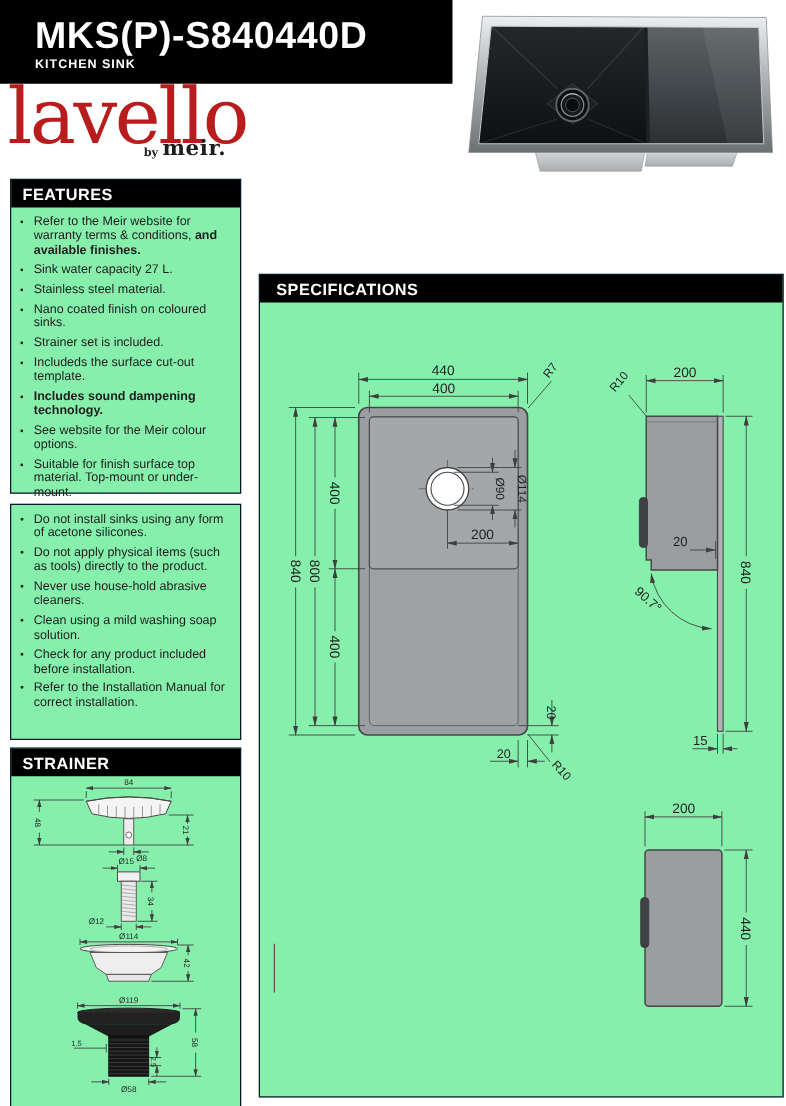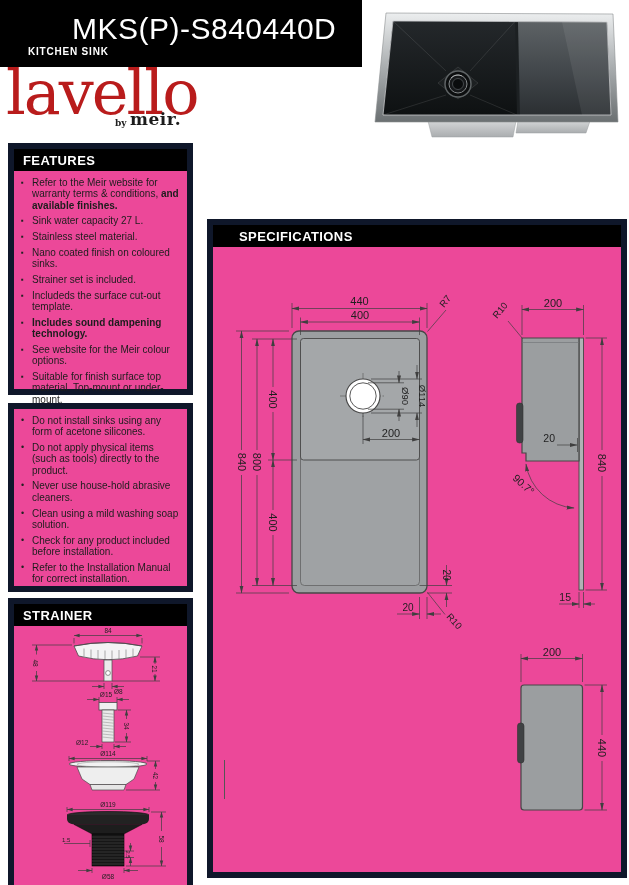--- a/index.html
+++ b/index.html
@@ -1,27 +1,27 @@
 <!DOCTYPE html>
 <html><head>
 <meta charset="utf-8">
 <style>
   html,body{margin:0;padding:0;background:#fff;}
   #page{position:relative;width:629px;height:885px;background:#fff;font-family:"Liberation Sans",sans-serif;overflow:hidden;}
   
   .hdr{position:absolute;left:0;top:0;width:362px;height:67px;background:#000;color:#fff;}
-  .hdr .model{position:absolute;left:28px;top:12px;font-size:30px;font-weight:normal;letter-spacing:.5px;margin-left:44px;}
+  .hdr .model{position:absolute;left:28px;top:12px;font-size:30px;font-weight:bold;letter-spacing:.5px;}
   .hdr .prod{position:absolute;left:28px;top:46px;font-size:10px;font-weight:bold;letter-spacing:.8px;}
   
   .logo{position:absolute;left:6px;top:62px;width:200px;height:80px;}
   .logo .lav{font-family:"DejaVu Serif",serif;font-size:62px;line-height:1;color:#b91c1c;letter-spacing:-2px;}
   .logo .by{position:absolute;left:109px;top:56px;font-size:9px;color:#222;font-family:"DejaVu Serif",serif;font-weight:bold;}
   .logo .meir{position:absolute;left:124px;top:47px;font-size:17px;font-weight:bold;color:#1c1c1c;font-family:"DejaVu Serif",serif;letter-spacing:.5px;}
   
-  .box{position:absolute;border:6px solid #0f172a;background:#ec4899;box-sizing:border-box;}
+  .box{position:absolute;border:1px solid #0f172a;background:#86efac;box-sizing:border-box;}
   .box-h{background:#000;color:#fff;font-weight:bold;font-size:13px;letter-spacing:.4px;padding:4px 0 3px 9px;}
   .blist{padding:6px 7px 4px 7px;}
   .bitem{display:flex;font-size:10px;line-height:1.13;color:#1d1d1d;margin-bottom:4.5px;}
   .bitem .blt{flex:0 0 11px;font-size:8px;line-height:11px;color:#222;}
   .bitem .tx{flex:1;}
   .it-bold{font-weight:bold;}
   svg text{fill:#1f1f1f;font-family:"Liberation Sans",sans-serif;}
   .dim{stroke:#3f3f3f;stroke-width:.7;fill:none;}
   .thin{stroke:#6e7173;stroke-width:.6;fill:none;}
 </style>
@@ -317,21 +317,21 @@
         <text x="94" y="181" font-size="6.5" text-anchor="middle">Ø119</text>
         <text font-size="6.5" text-anchor="middle" transform="translate(144.5,213) rotate(90)">58</text>
         <text x="48" y="215.5" font-size="6" text-anchor="start">1.5</text>
         <text font-size="5.8" text-anchor="middle" transform="translate(112,228.5) rotate(90)">2.5</text>
         <text x="94" y="252.5" font-size="6.5" text-anchor="middle">Ø58</text>
       </g>
     </svg>
   </div>
 
   <div class="box" style="left:207px;top:219px;width:420px;height:659px;">
-    <div class="box-h" style="padding-left:26px;">SPECIFICATIONS</div>
+    <div class="box-h" style="padding-left:13px;">SPECIFICATIONS</div>
     <svg width="418" height="637" viewBox="0 0 418 637" style="display:block;">
       <defs>
         <marker id="aE" markerWidth="8" markerHeight="6" refX="7.4" refY="3" orient="auto" markerUnits="userSpaceOnUse">
             <path d="M0,1 L8,3 L0,5 Z" fill="#3f3f3f"></path>
           </marker>
         <marker id="aS" markerWidth="8" markerHeight="6" refX=".6" refY="3" orient="auto" markerUnits="userSpaceOnUse">
             <path d="M8,1 L0,3 L8,5 Z" fill="#3f3f3f"></path>
           </marker>
       </defs>
 

